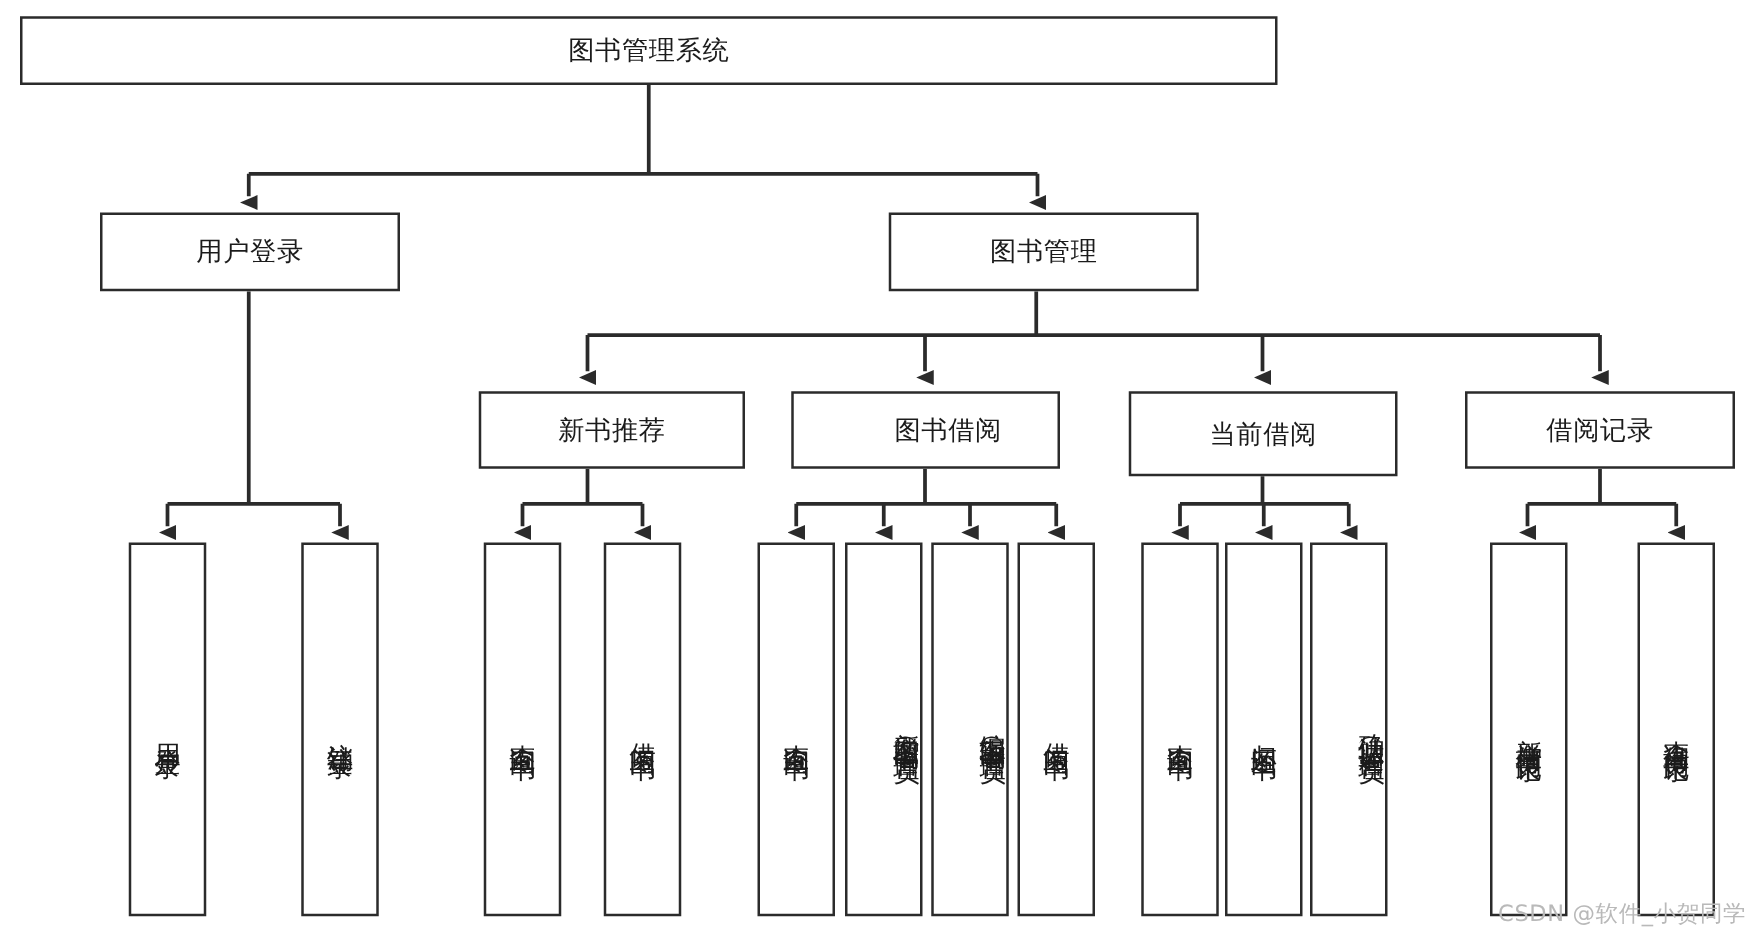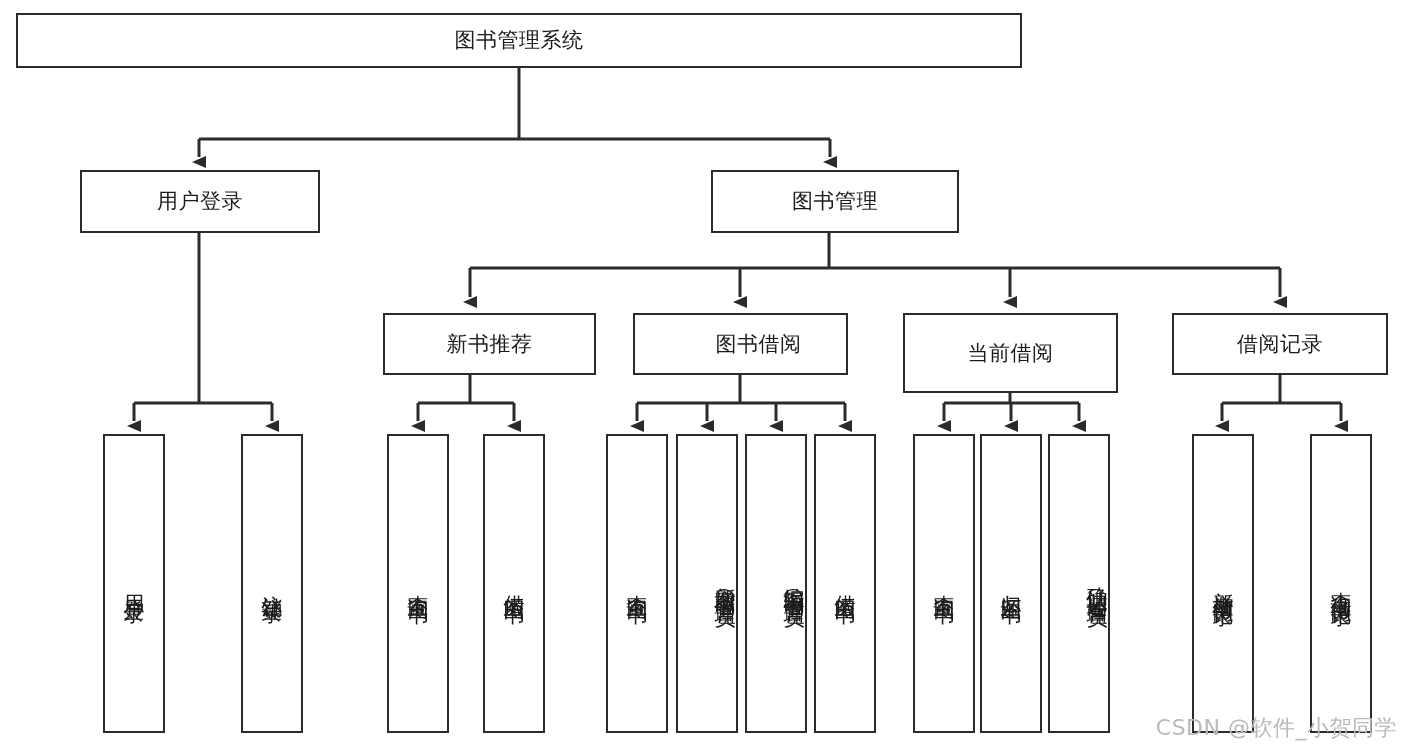--- a/index.html
+++ b/index.html
@@ -52,21 +52,21 @@
     align-items: center;
   }
   .node .lbl {
     white-space: nowrap;
     line-height: 1.05;
   }
   #watermark {
     position: absolute;
     right: 8px;
     bottom: 4px;
-    font-size: 22px;
+    font-size: 18px;
     color: #b9b9b9;
     letter-spacing: 0.5px;
     white-space: nowrap;
   }
 </style>
 </head>
 <body>
 
 <div id="canvas">
 
@@ -130,21 +130,21 @@
   <div class="node horiz" style="left:711px; top:170px; width:248px; height:63px;">
     <span class="lbl">图书管理</span>
   </div>
 
   <div class="node horiz" style="left:363px; top:313px; width:213px; height:62px;margin-left:20px;">
     <span class="lbl">新书推荐</span>
   </div>
   <div class="node horiz" style="left:633px; top:313px; width:215px; height:62px;padding-left:36px;">
     <span class="lbl">图书借阅</span>
   </div>
-  <div class="node horiz" style="left:903px; top:313px; width:215px; height:80px;">
+  <div class="node horiz" style="left:903px; top:313px; width:215px; height:68px;">
     <span class="lbl">当前借阅</span>
   </div>
   <div class="node horiz" style="left:1172px; top:313px; width:216px; height:62px;">
     <span class="lbl">借阅记录</span>
   </div>
 
   <div class="node vert midline" style="left:103px; top:434px; width:62px; height:299px;">
     <span class="lbl">用户登录</span>
   </div>
   <div class="node vert midline" style="left:241px; top:434px; width:62px; height:299px;">

